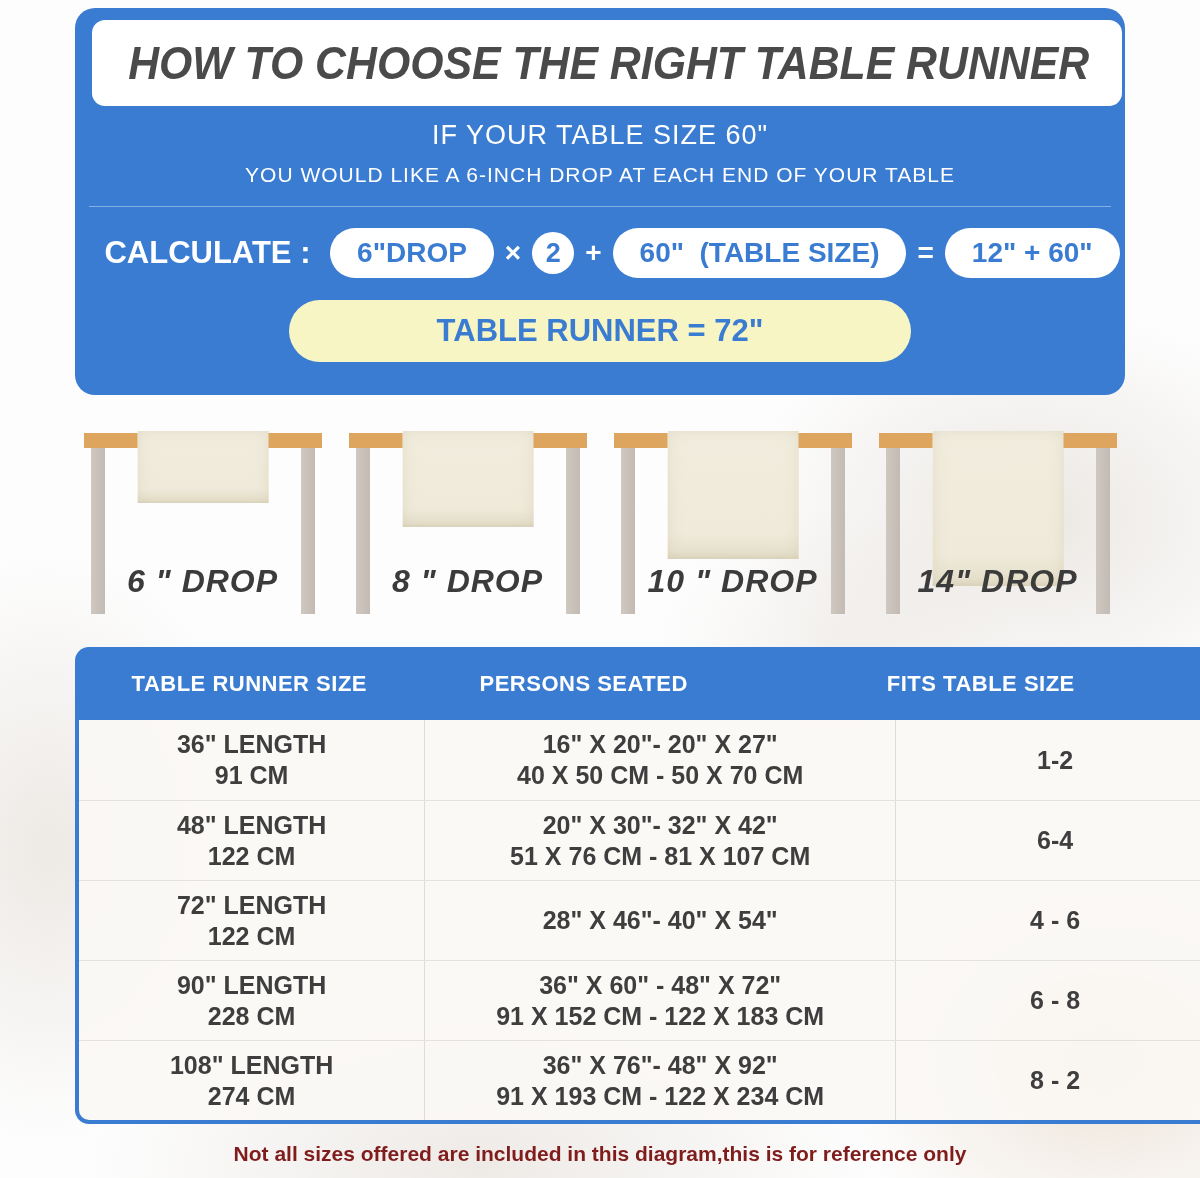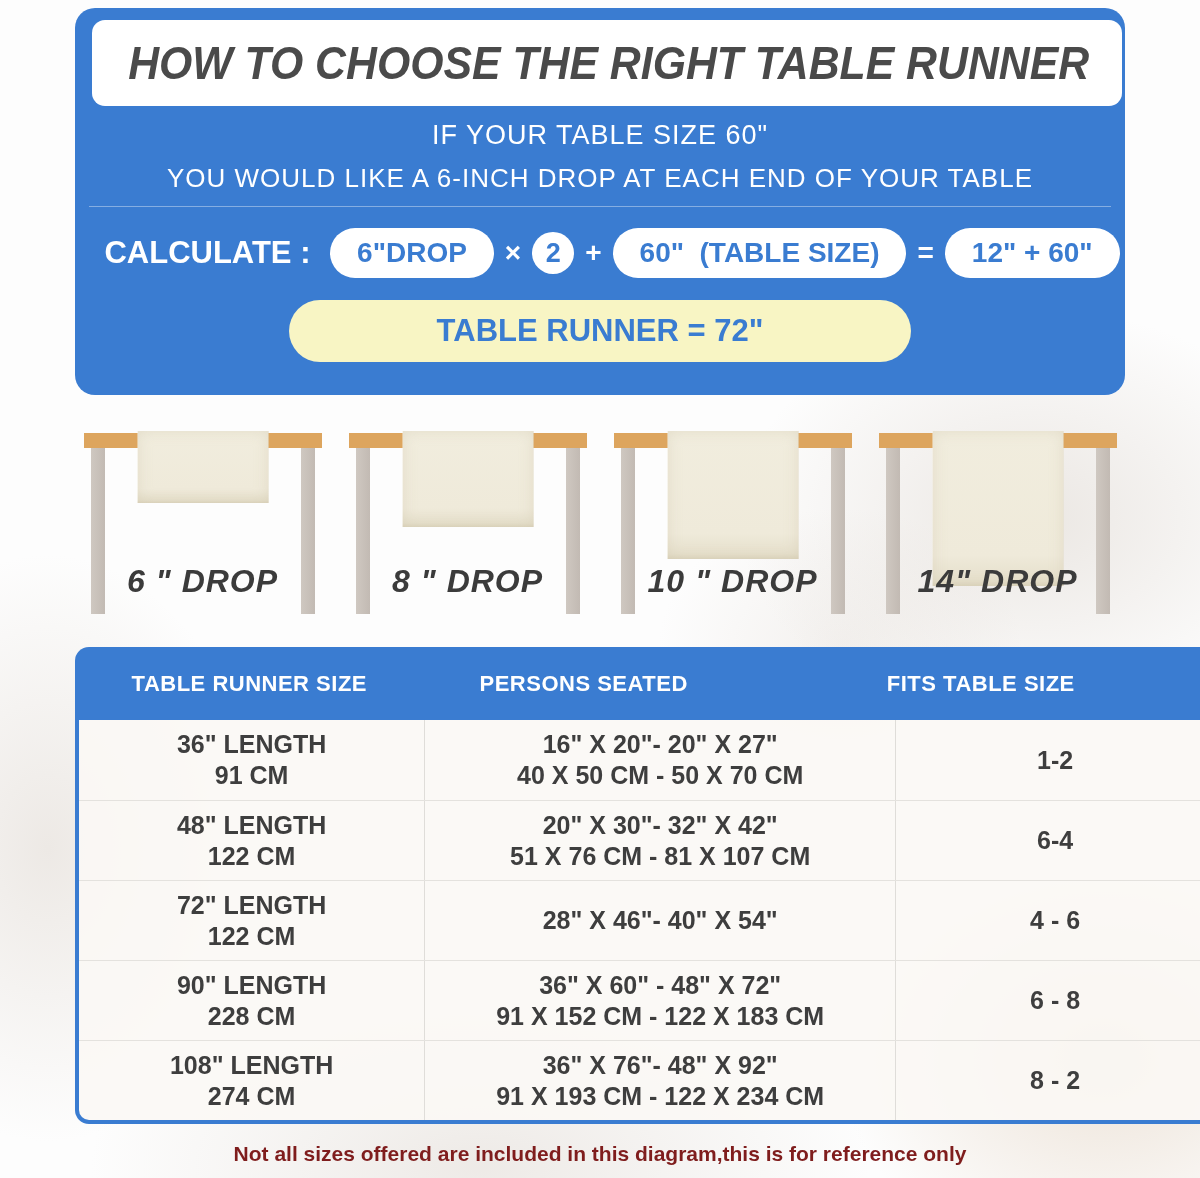--- a/index.html
+++ b/index.html
@@ -35,21 +35,21 @@
     background: #ffffff; border-radius: 13px;
     display: flex; align-items: center; justify-content: flex-start;
   }
   .title-box h1 {
     font-size: 46px; font-weight: bold; font-style: italic;
     color: #4a4a4a; letter-spacing: 0px; white-space: nowrap;
     transform: scaleX(0.93);
   }
   .subtitle { position: absolute; top: 112px; width: 100%; text-align: center; color: #ffffff; }
   .subtitle .line1 { font-size: 27px; letter-spacing: 1px; }
-  .subtitle .line2 { font-size: 26px; letter-spacing: 1px; margin-top: 12px; }
+  .subtitle .line2 { font-size: 21px; letter-spacing: 1px; margin-top: 12px; }
   .hero-divider {
     position: absolute; left: 14px; right: 14px; top: 198px; height: 1px;
     background: rgba(255,255,255,0.38); border: none;
   }
   .calc-row {
     position: absolute; top: 216px; width: 100%; height: 58px;
     display: flex; align-items: center; justify-content: center; gap: 11px;
   }
   .calc-label { color: #ffffff; font-size: 31px; font-weight: bold; white-space: pre; margin-left: 24px; }
   .pill {

